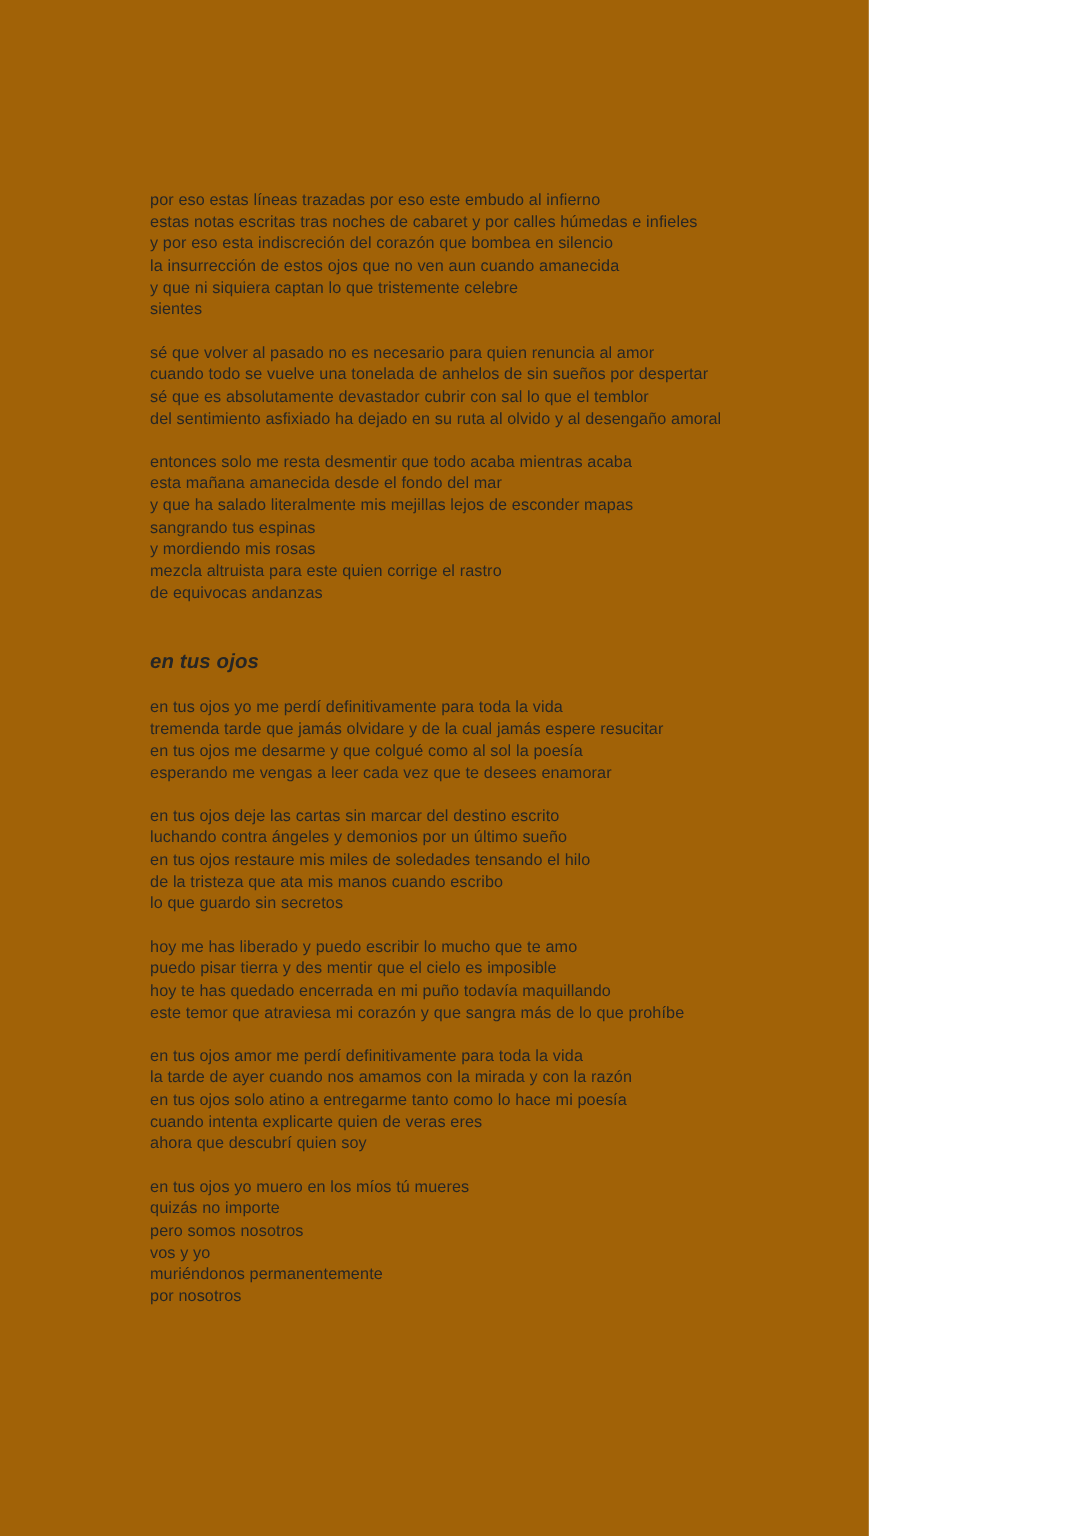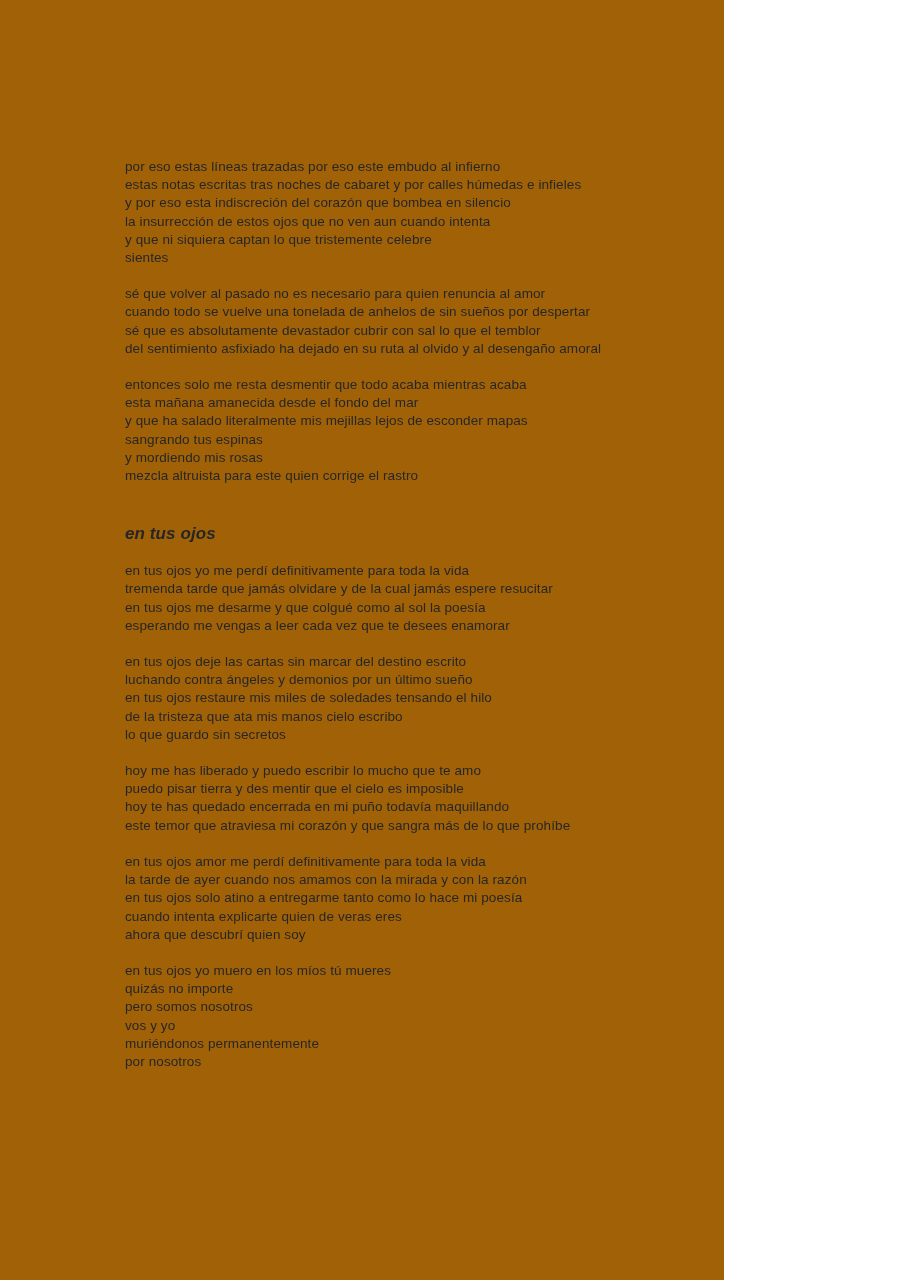--- a/index.html
+++ b/index.html
@@ -43,50 +43,51 @@
 </style>
 </head>
 <body>
 
 <div class="page">
   <div class="poem-body">
       <div class="stanza">
         <p class="poem-line">por eso estas líneas trazadas por eso este embudo al infierno</p>
         <p class="poem-line">estas notas escritas tras noches de cabaret y por calles húmedas e infieles</p>
         <p class="poem-line">y por eso esta indiscreción del corazón que bombea en silencio</p>
-        <p class="poem-line">la insurrección de estos ojos que no ven aun cuando intenta</p>
+        <p class="poem-line">la insurrección de estos ojos que no ven aun cuando amanecida</p>
         <p class="poem-line">y que ni siquiera captan lo que tristemente celebre</p>
         <p class="poem-line">sientes</p>
       </div>
       <div class="stanza">
         <p class="poem-line">sé que volver al pasado no es necesario para quien renuncia al amor</p>
         <p class="poem-line">cuando todo se vuelve una tonelada de anhelos de sin sueños por despertar</p>
         <p class="poem-line">sé que es absolutamente devastador cubrir con sal lo que el temblor</p>
         <p class="poem-line">del sentimiento asfixiado ha dejado en su ruta al olvido y al desengaño amoral</p>
       </div>
       <div class="stanza">
         <p class="poem-line">entonces solo me resta desmentir que todo acaba mientras acaba</p>
         <p class="poem-line">esta mañana amanecida desde el fondo del mar</p>
         <p class="poem-line">y que ha salado literalmente mis mejillas lejos de esconder mapas</p>
         <p class="poem-line">sangrando tus espinas</p>
         <p class="poem-line">y mordiendo mis rosas</p>
         <p class="poem-line">mezcla altruista para este quien corrige el rastro</p>
+        <p class="poem-line">de equivocas andanzas</p>
       </div>
       <h2 class="section-heading">en tus ojos</h2>
       <div class="stanza">
         <p class="poem-line">en tus ojos yo me perdí definitivamente para toda la vida</p>
         <p class="poem-line">tremenda tarde que jamás olvidare y de la cual jamás espere resucitar</p>
         <p class="poem-line">en tus ojos me desarme y que colgué como al sol la poesía</p>
         <p class="poem-line">esperando me vengas a leer cada vez que te desees enamorar</p>
       </div>
       <div class="stanza">
         <p class="poem-line">en tus ojos deje las cartas sin marcar del destino escrito</p>
         <p class="poem-line">luchando contra ángeles y demonios por un último sueño</p>
         <p class="poem-line">en tus ojos restaure mis miles de soledades tensando el hilo</p>
-        <p class="poem-line">de la tristeza que ata mis manos cielo escribo</p>
+        <p class="poem-line">de la tristeza que ata mis manos cuando escribo</p>
         <p class="poem-line">lo que guardo sin secretos</p>
       </div>
       <div class="stanza">
         <p class="poem-line">hoy me has liberado y puedo escribir lo mucho que te amo</p>
         <p class="poem-line">puedo pisar tierra y des mentir que el cielo es imposible</p>
         <p class="poem-line">hoy te has quedado encerrada en mi puño todavía maquillando</p>
         <p class="poem-line">este temor que atraviesa mi corazón y que sangra más de lo que prohíbe</p>
       </div>
       <div class="stanza">
         <p class="poem-line">en tus ojos amor me perdí definitivamente para toda la vida</p>

